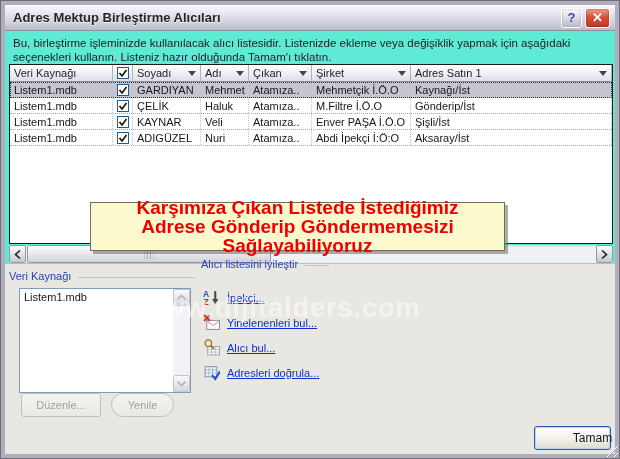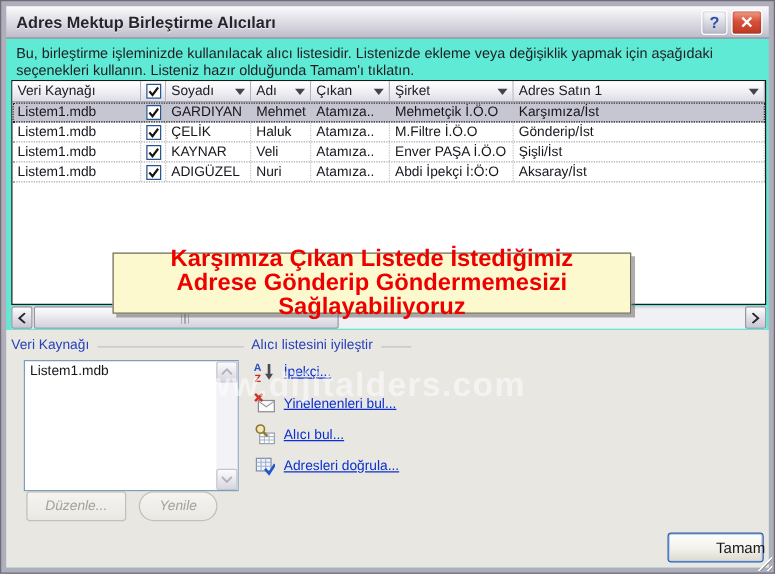--- a/index.html
+++ b/index.html
@@ -125,21 +125,21 @@
     background:repeating-linear-gradient(90deg,#a7a6b2 0 1px,transparent 1px 3px);
   }
 
   
   .section-label{
     position:absolute; display:flex; align-items:center;
     font-size:11px; color:#2742b8;
   }
   .section-label .rule{ flex:1; height:1px; background:#c2c1ca; margin-left:7px; margin-top:2px; }
   .sec-left{ left:4px; top:239px; width:186px; }
-  .sec-right{ left:196px; top:239px; width:128px; }
+  .sec-right{ left:196px; top:227px; width:128px; }
 
   
   .listbox{
     position:absolute; left:14px; top:257px; width:172px; height:105px;
     background:#fff; border:1px solid #7f9db9;
   }
   .listbox-item{ font-size:11px; color:#17161d; padding:2px 4px; }
   .vscroll{
     position:absolute; right:0; top:0; width:17px; height:100%;
     background:#f3f2f7; display:flex; flex-direction:column; justify-content:space-between;
@@ -152,21 +152,21 @@
   }
   .vsb-btn svg{ width:9px; height:7px; }
 
   
   .btn{
     position:absolute; height:24px; border-radius:3px;
     font-size:11px; display:flex; align-items:center; justify-content:center;
   }
   .btn-disabled{
     background:linear-gradient(180deg,#f5f4f1,#e9e8e3);
-    border:1px solid #c3c1b6; color:#a3a198;font-style:italic;
+    border:1px solid #c3c1b6; color:#a3a198;
   }
   .edit-btn{ left:16px; top:362px; width:80px; }
   .refresh-btn{ left:106px; top:362px; width:63px;border-radius:12px; }
   .ok-btn{
     left:529px; top:395px; width:77px; height:24px;
     background:linear-gradient(180deg,#ffffff,#f2f1ea 55%,#dcdad0);
     border:1px solid #2a5bac; box-shadow:inset 0 0 0 1px #bcd2ee;
     font-size:12px; color:#17161d;padding-left:40px;
   }
 
@@ -251,21 +251,21 @@
               <span class="checkbox">
                 <svg viewBox="0 0 10 10">
                   <path d="M1.5 5 l2.5 3 l4.5 -6" stroke="#15140f" stroke-width="1.7" fill="none"></path>
                 </svg>
               </span>
             </div>
             <div class="cell c2">GARDIYAN</div>
             <div class="cell c3">Mehmet</div>
             <div class="cell c4">Atamıza..</div>
             <div class="cell c5">Mehmetçik İ.Ö.O</div>
-            <div class="cell c6">Karşımıza/İst</div>
+            <div class="cell c6">Kaynağı/İst</div>
           </div>
           <div class="row">
             <div class="cell c0">Listem1.mdb</div>
             <div class="cell c1">
               <span class="checkbox">
                 <svg viewBox="0 0 10 10">
                   <path d="M1.5 5 l2.5 3 l4.5 -6" stroke="#15140f" stroke-width="1.7" fill="none"></path>
                 </svg>
               </span>
             </div>

